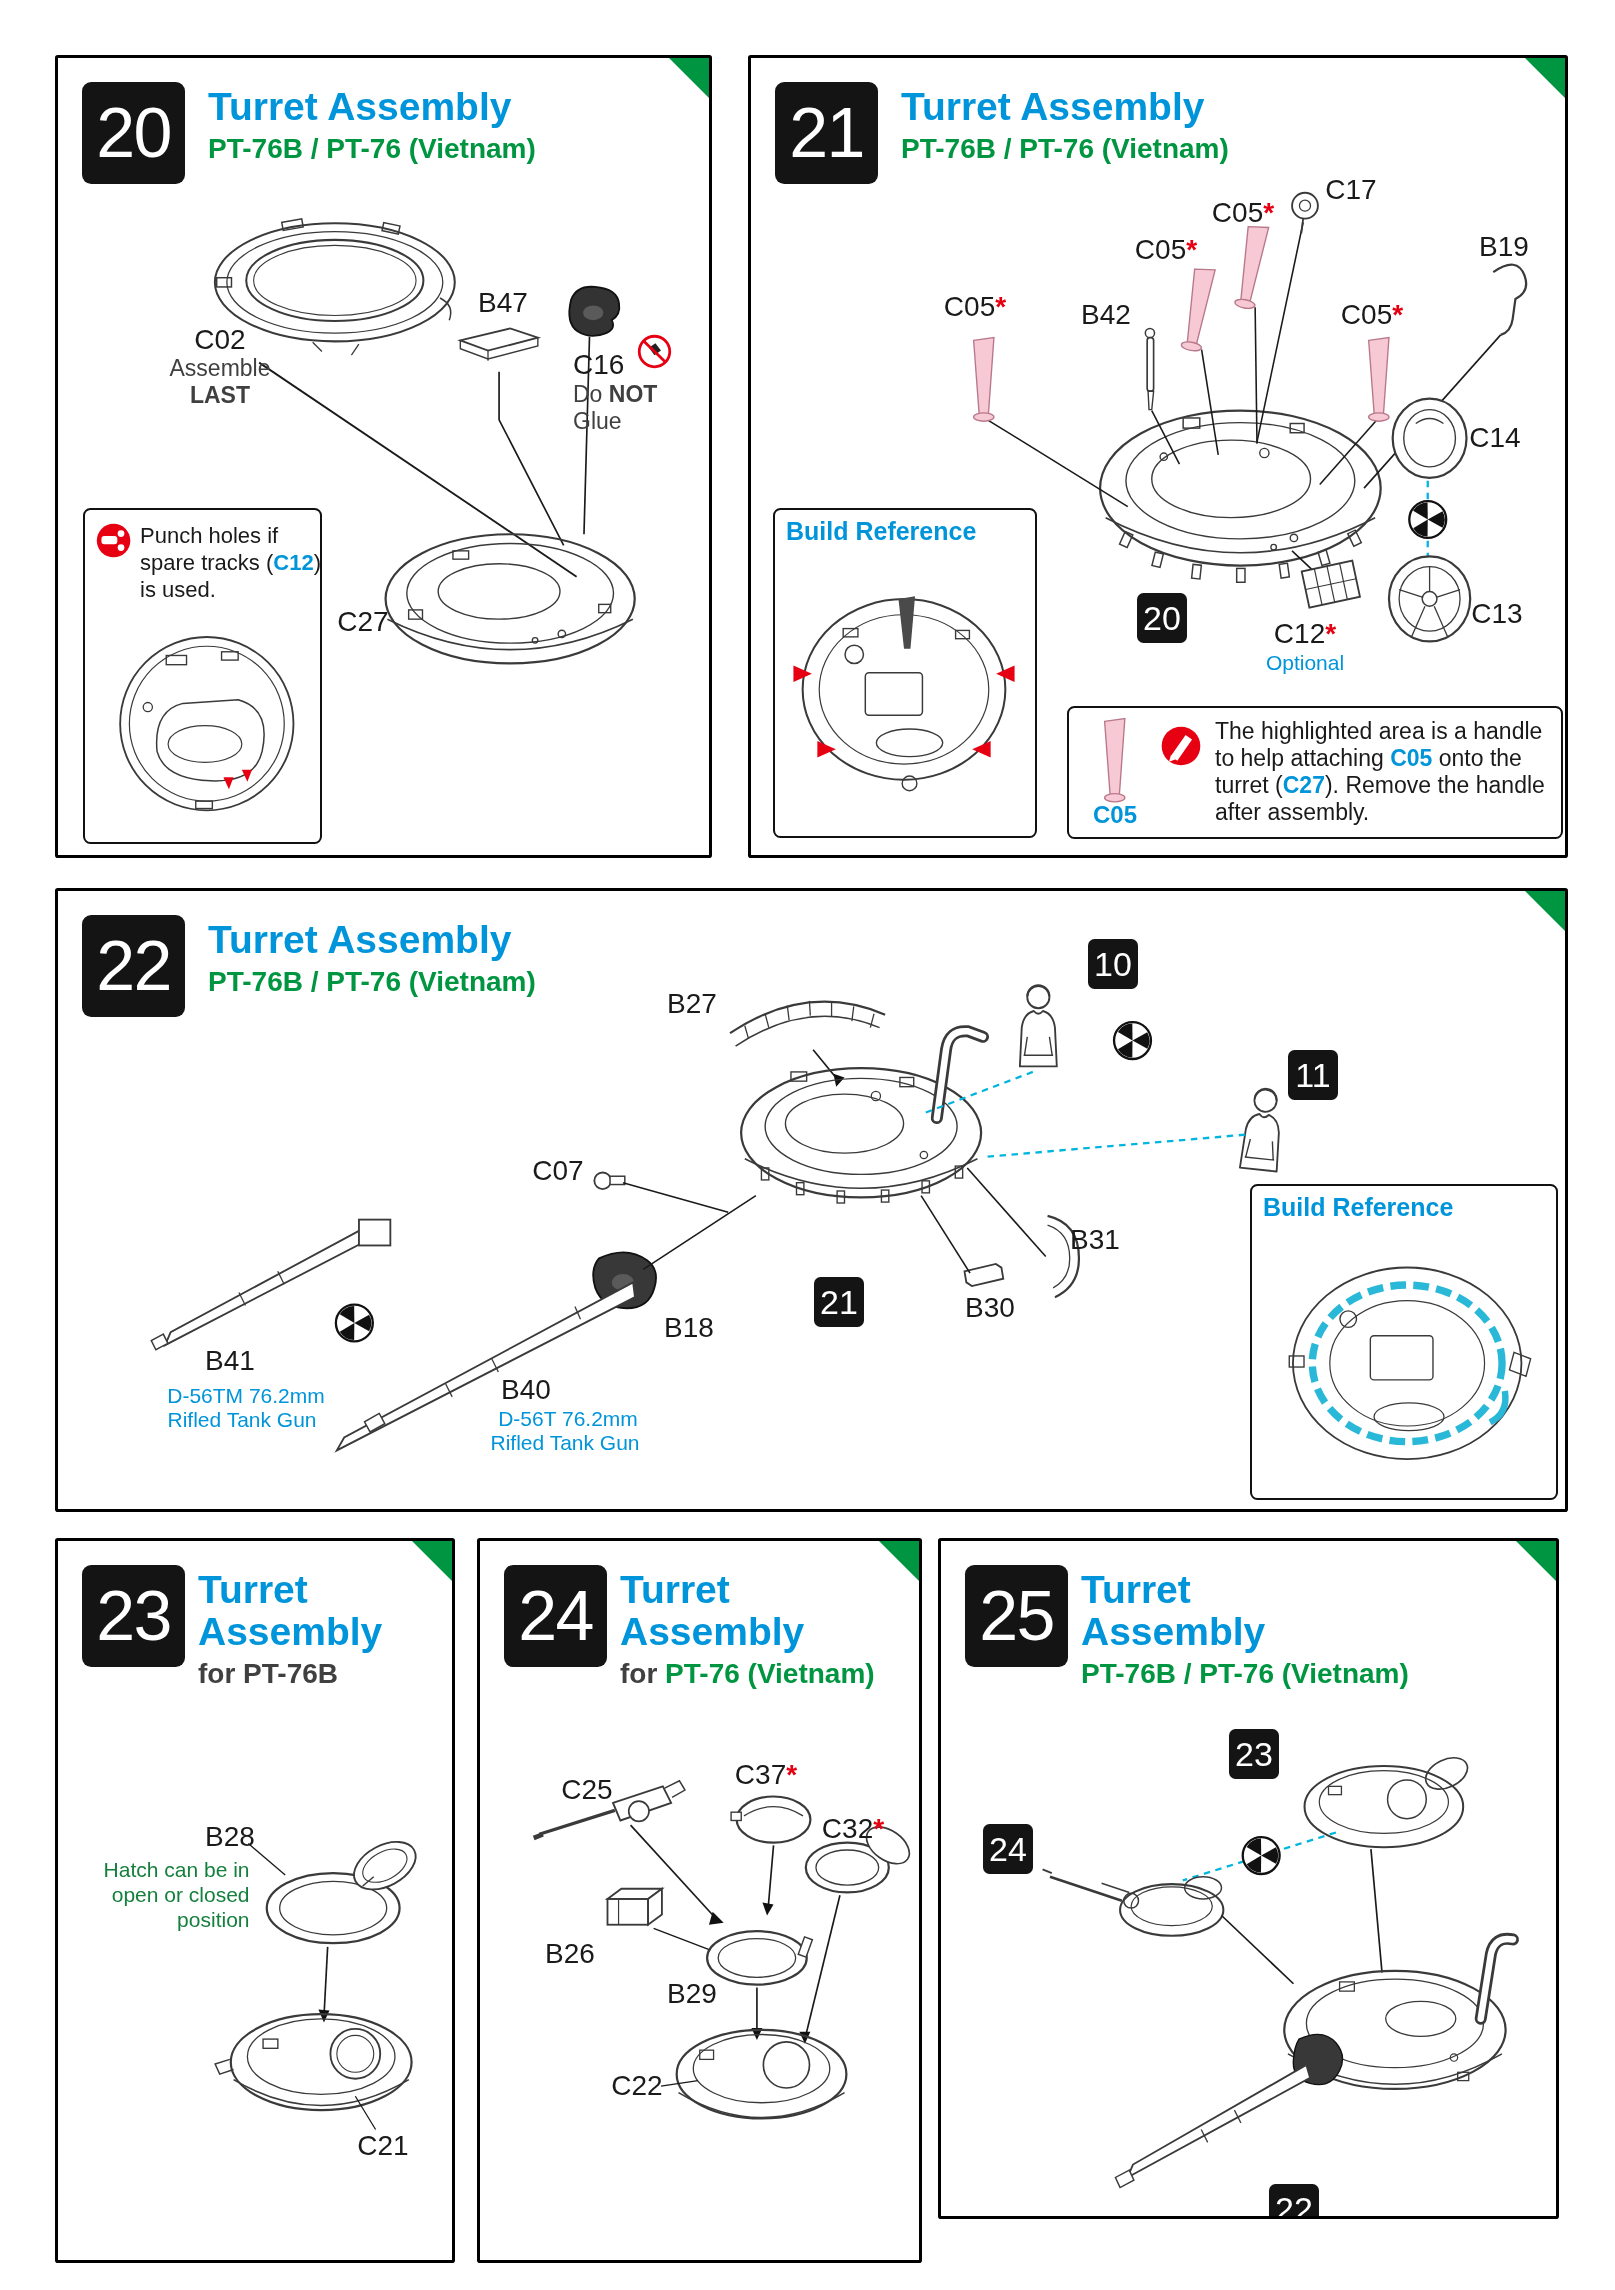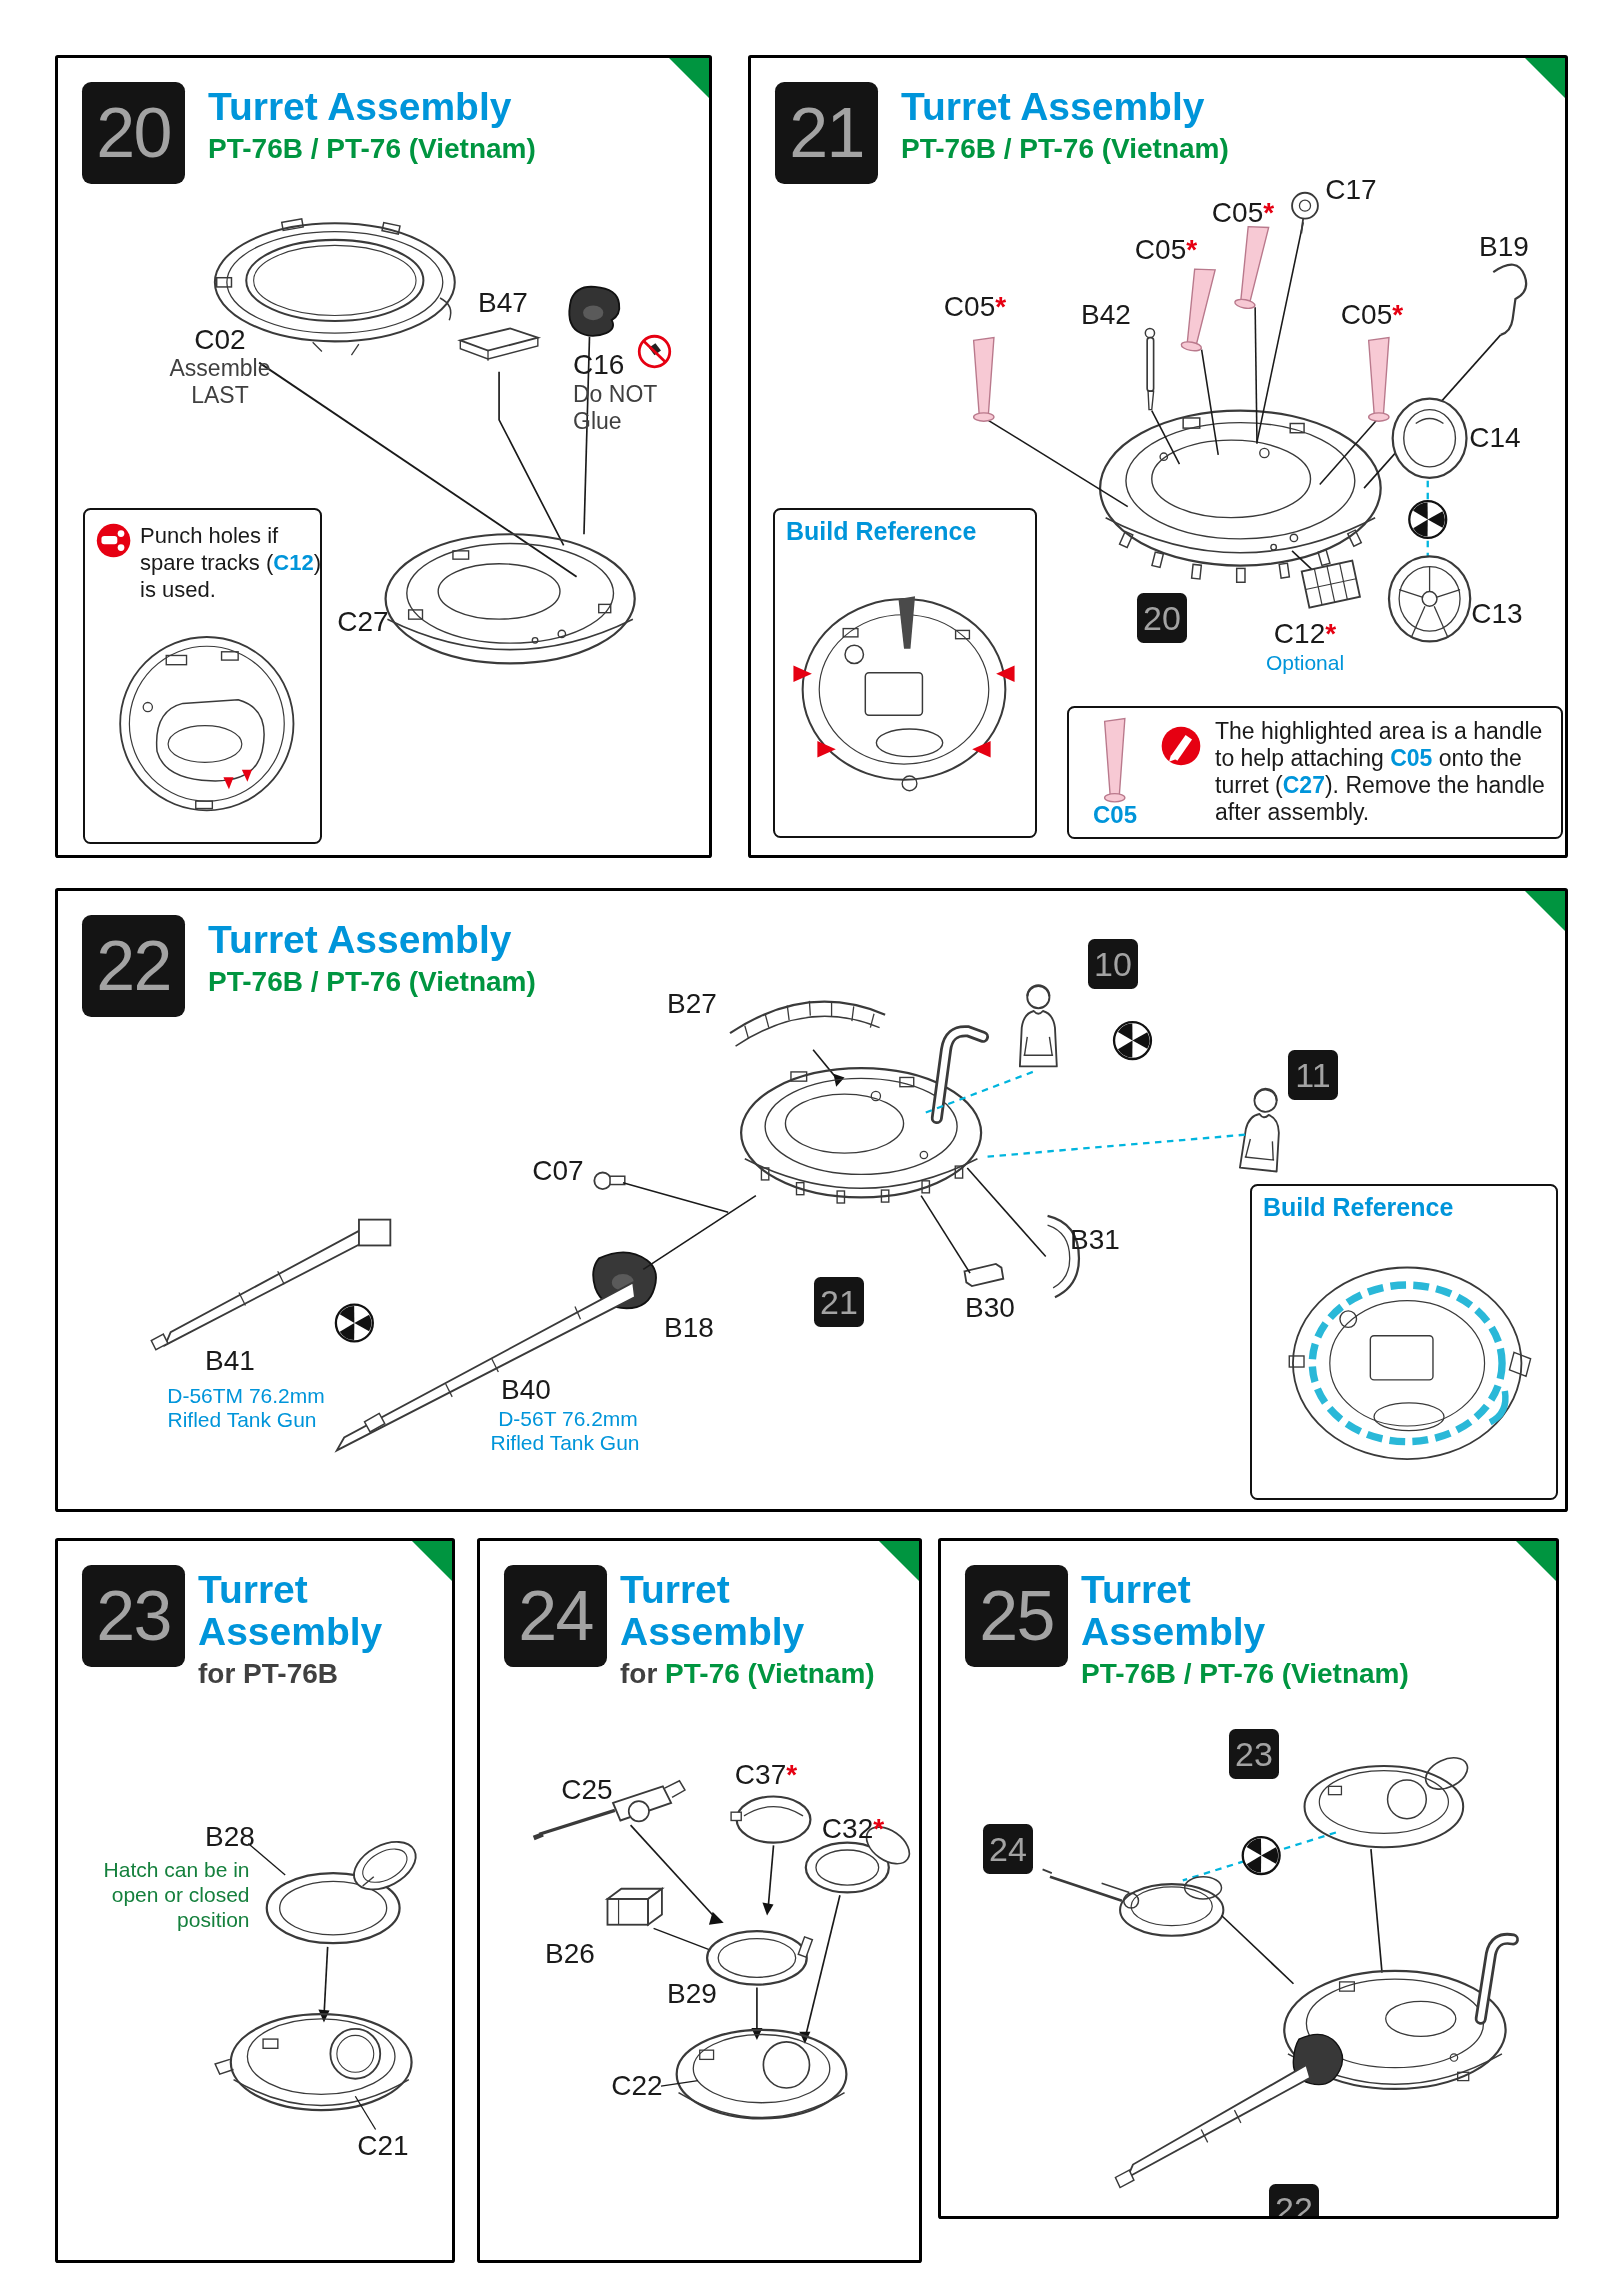--- a/index.html
+++ b/index.html
@@ -1,28 +1,28 @@
 <!DOCTYPE html>
 <html style="font-size:14.8px"><head>
 <meta charset="utf-8">
 <style>
   *{margin:0;padding:0;box-sizing:border-box}
   html,body{background:#fff;font-family:"Liberation Sans","DejaVu Sans",sans-serif;color:#1a1a1a}
   .page{position:relative;width:1615px;height:2291px;background:#fff;overflow:hidden}
   .panel{position:absolute;border:3.7px solid #000;border-radius:2.8px;background:#fff;overflow:hidden}
   .corner{position:absolute;top:-0.9px;right:-0.9px;width:0;height:0;border-top:42px solid #009540;border-left:42px solid transparent}
-  .badge{position:absolute;background:#141414;color:#a3a3a3;display:flex;align-items:center;justify-content:center;z-index:5}
+  .badge{position:absolute;background:#141414;color:#ffffff;display:flex;align-items:center;justify-content:center;z-index:5}
   .badge.step{width:103px;height:102px;font-size:70px;border-radius:9.2px;letter-spacing:-1.8px}
   .badge.small{width:50px;height:50px;font-size:34px;border-radius:6.5px}
   .titles{position:absolute;left:150px;top:28px;z-index:5}
   .titles.narrow{left:140px;width:231px}
   .title{font-size:39px;font-weight:bold;color:#0095da;line-height:42px}
   .subtitle{font-size:28px;font-weight:bold;color:#009540;margin-top:4.6px;white-space:nowrap}
   .redtxt{color:#404040}
-  .bold{font-weight:normal}
+  .bold{font-weight:bold}
   .star{color:#e60012;font-weight:bold}
   .bref{color:#0095da;font-weight:bold}
   .lbl{position:absolute;transform:translate(-50%,-50%);font-size:28px;white-space:nowrap;line-height:1;z-index:4}
   .lblblock{position:absolute;transform:translate(-50%,0);text-align:center;font-size:28px;line-height:31px;z-index:4}
   .lblL{position:absolute;font-size:28px;line-height:33px;z-index:4}
   .sm{font-size:23px;line-height:27px}
   .bluesub{position:absolute;transform:translate(-50%,-50%);font-size:21px;color:#0095da;white-space:nowrap;z-index:4}
   .box{position:absolute;border:2.8px solid #111;border-radius:7.4px;background:#fff;z-index:3}
   .boxtitle{font-size:25px;font-weight:bold;color:#0095da;margin:7.4px 0 0 11px}
   .notetext{position:absolute;font-size:22px;line-height:27px}

